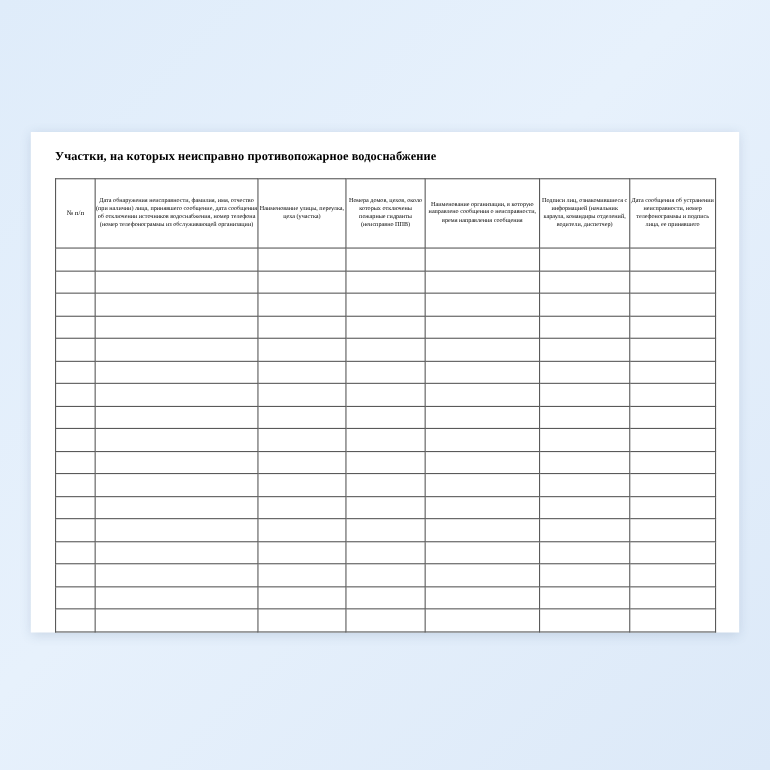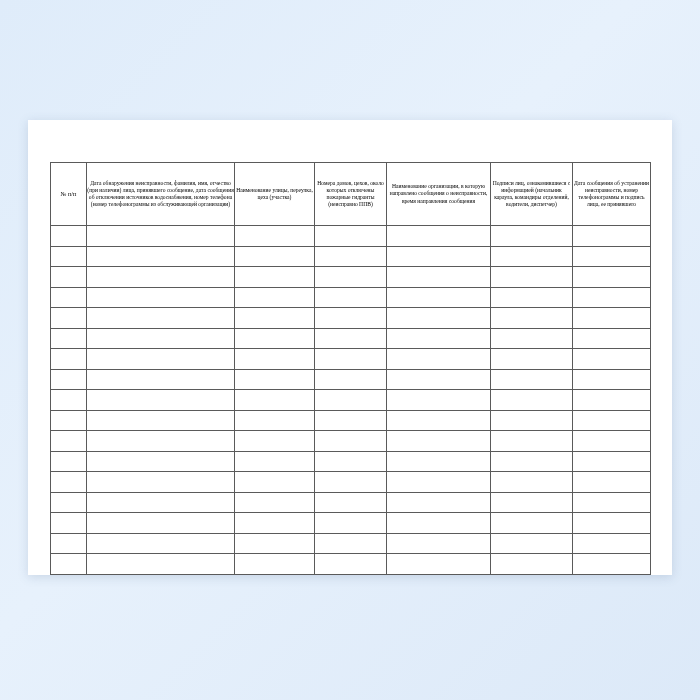--- a/index.html
+++ b/index.html
@@ -74,20 +74,21 @@
   .col6 { width: 82px; }
   .col7 { width: 78px; }
 </style>
 </head>
 <body>
 
 <div class="backdrop"></div>
 
 <div class="page-sheet">
 
+  <div class="doc-title">Участки, на которых неисправно противопожарное водоснабжение</div>
 
   <table class="grid">
     <colgroup>
       <col class="col1">
         <col class="col2">
         <col class="col3">
         <col class="col4">
       <col class="col5">
         <col class="col6">
         <col class="col7">

